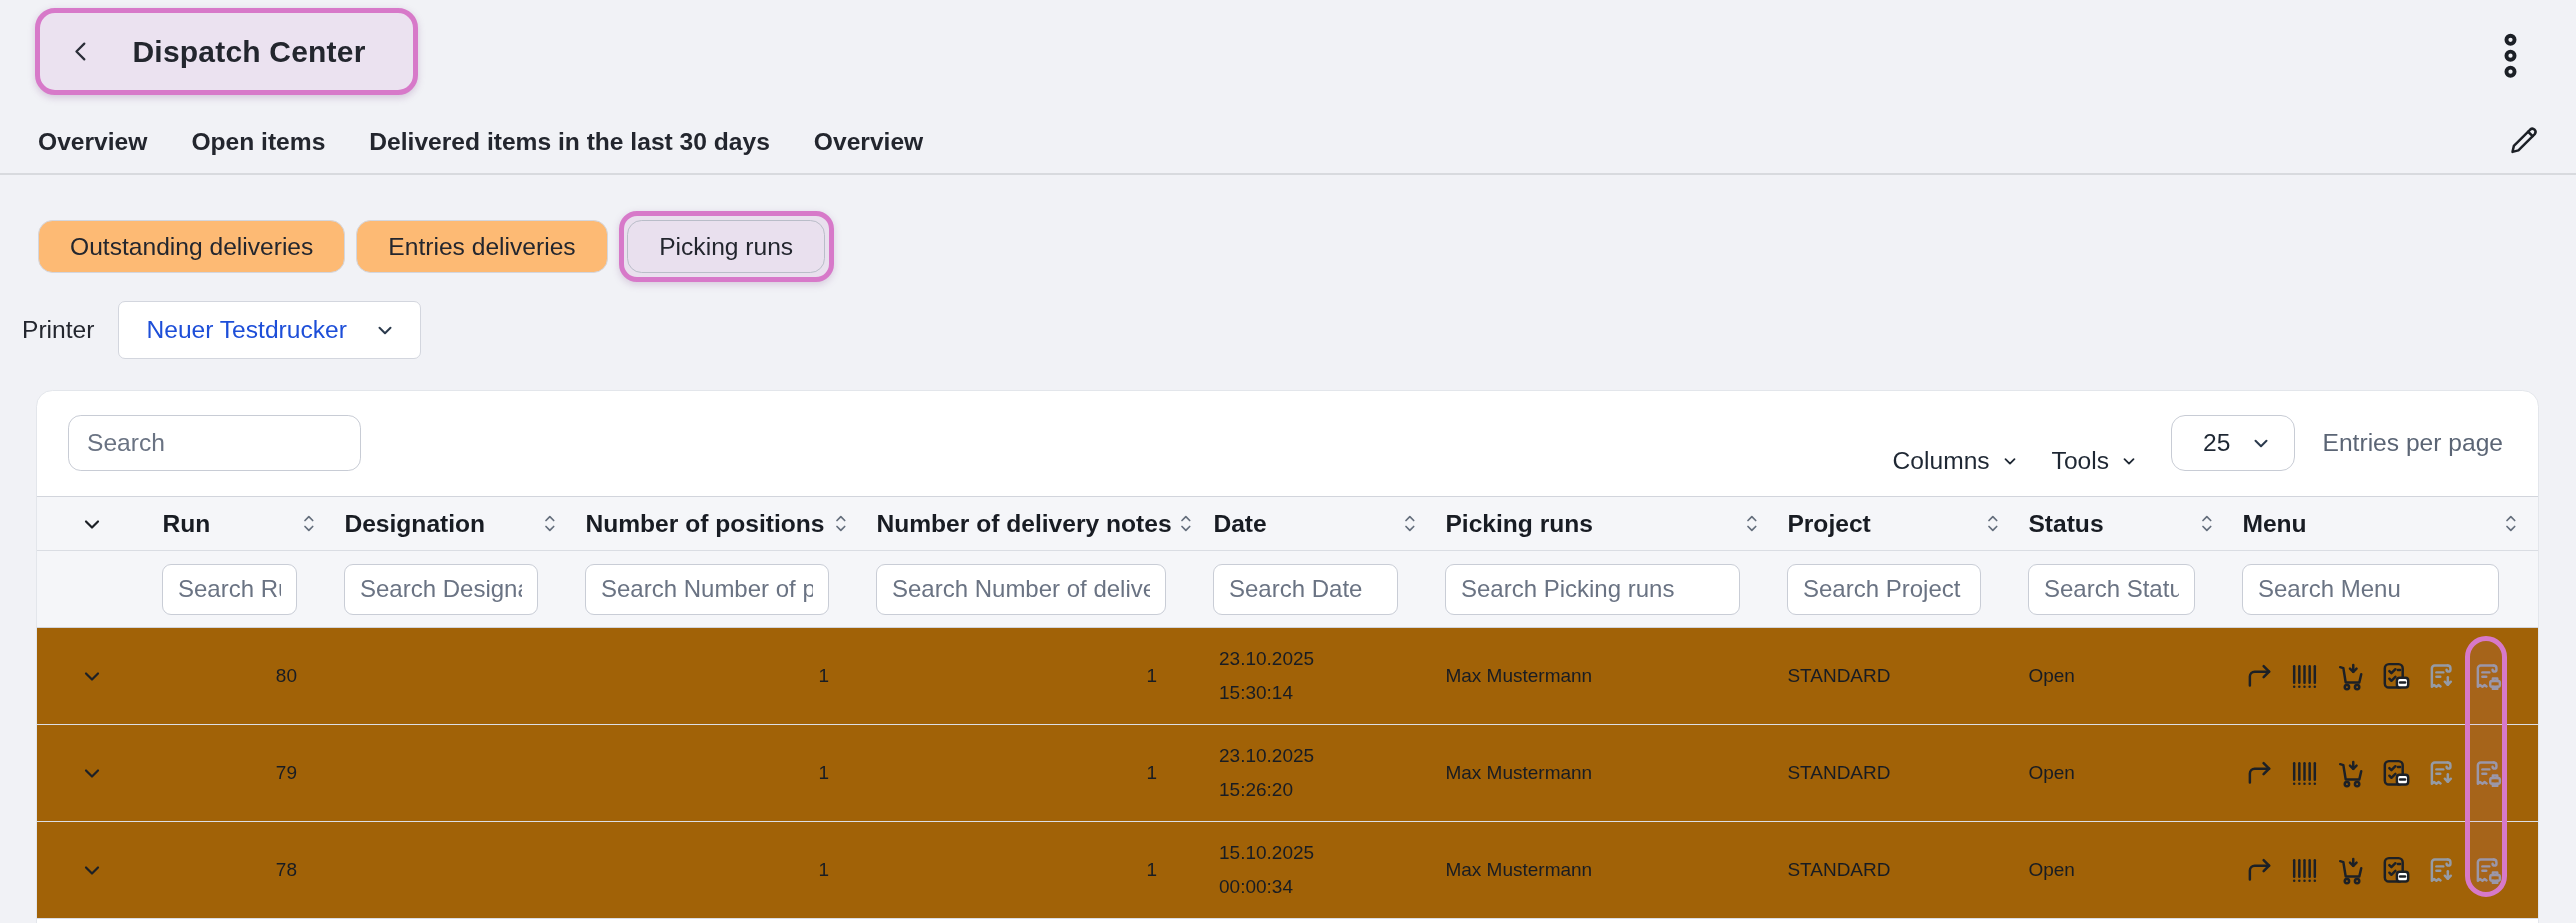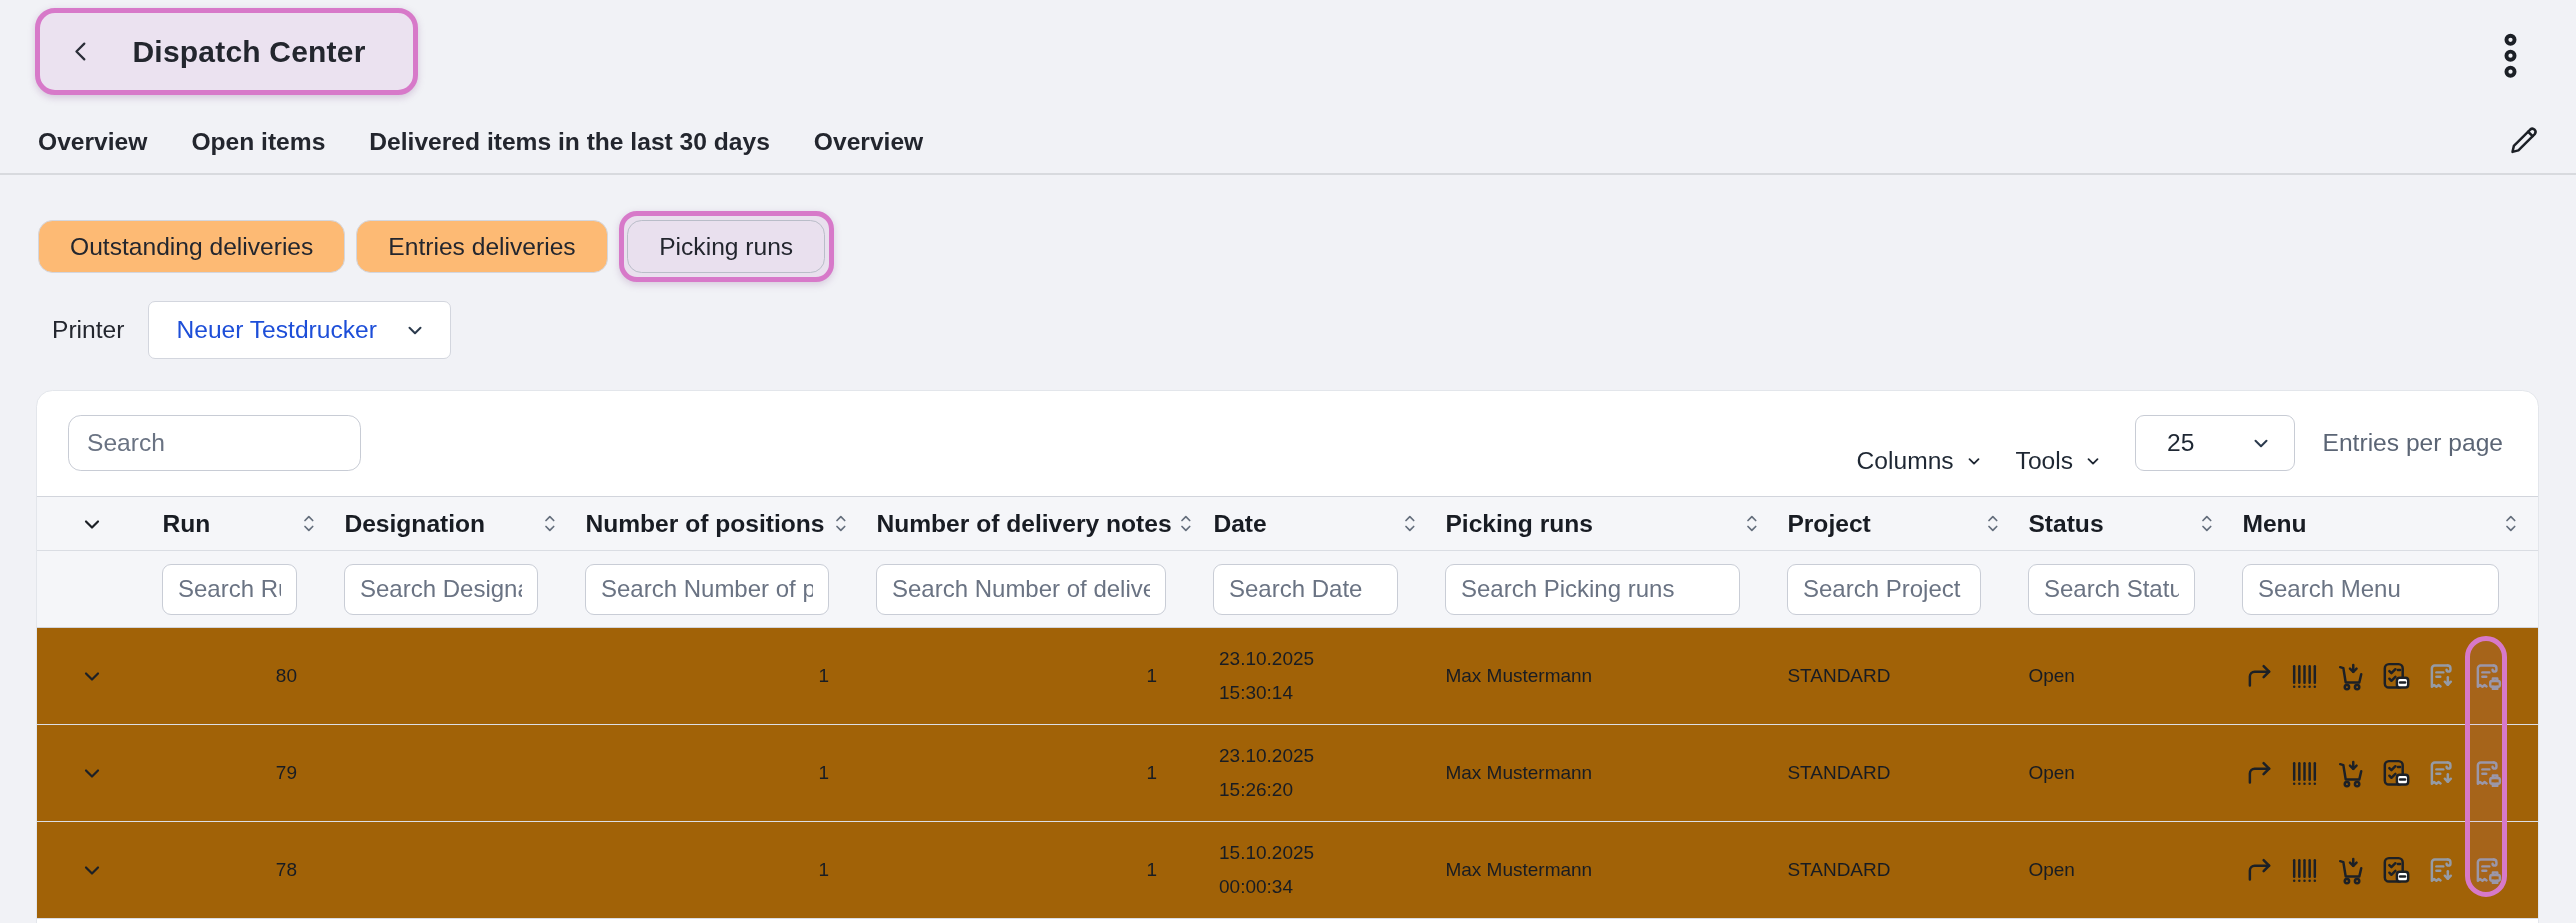--- a/index.html
+++ b/index.html
@@ -41,21 +41,21 @@
     display:flex; align-items:center; cursor:pointer; white-space:nowrap;
     font-family:"Liberation Sans", sans-serif;
   }
   .btn-annotation{
     border:5.5px solid #d779c9; border-radius:18px; background:#e9e0ee;
     padding:3.6px; box-shadow:0 2.7px 7.3px rgba(140,90,150,.25);
   }
   .btn-annotation .pill-btn{ background:transparent; border-color:#b9bdc8; }
 
   
-  .printer-row{ position:absolute; left:52px; top:301px; display:flex; align-items:center; gap:24px; }
+  .printer-row{ position:absolute; left:22px; top:301px; display:flex; align-items:center; gap:24px; }
   .printer-label{ font-size:24.6px; color:#23262e; }
   .select-box{
     height:58px; min-width:301px; border-radius:7px; border:1.8px solid #d3d6de; background:#fff;
     display:flex; align-items:center; justify-content:space-between; gap:27px;
     padding:0 24px 0 27px; font-size:24.6px; color:#1d4ed8; cursor:pointer;
   }
 
   
   .card{
     position:absolute; left:36px; top:390px; width:2503px; height:583px;
@@ -67,21 +67,21 @@
     border:1.8px solid #c8ccd5; border-radius:12.8px; padding:0 18px;
     font-size:24.6px; color:#30353e; background:#fff; font-family:"Liberation Sans", sans-serif;
   }
   .global-search::placeholder{ color:#6a7383; }
   .topbar-right{
     position:absolute; right:35px; top:24px; height:56px;
     display:flex; align-items:center; gap:33px;
   }
   .dd-trigger{ display:flex; align-items:center; gap:11px; font-size:24.6px; font-weight:500; color:#1e2733; cursor:pointer;margin-top:36px; }
   .entries-select{
-    width:160px; height:56px; border:1.8px solid #c8ccd5; border-radius:9px; background:#fff;
+    width:124px; height:56px; border:1.8px solid #c8ccd5; border-radius:14px; background:#fff;
     display:flex; align-items:center; justify-content:space-between; padding:0 22px 0 31px;
     font-size:24.6px; color:#1e2733; cursor:pointer;
   }
   .entries-label{ font-size:24.6px; color:#5b6575; margin-left:-5.5px; white-space:nowrap; }
 
   .trow{
     display:grid;
     grid-template-columns:109px 182px 241px 291px 337px 232px 342px 241px 214px 304px;
     align-items:center;
   }

